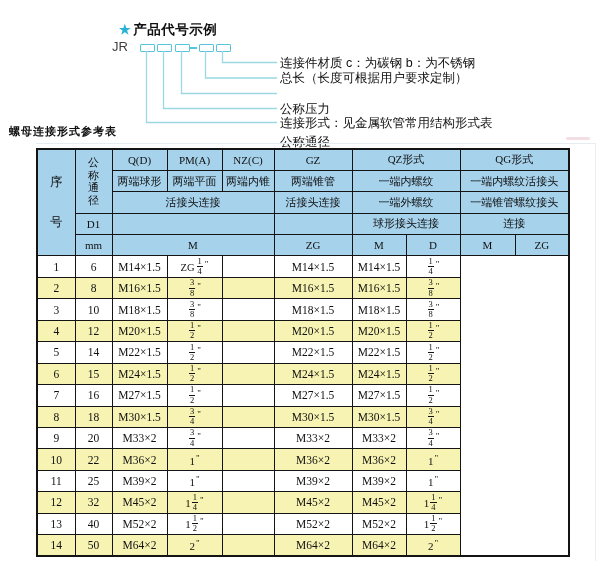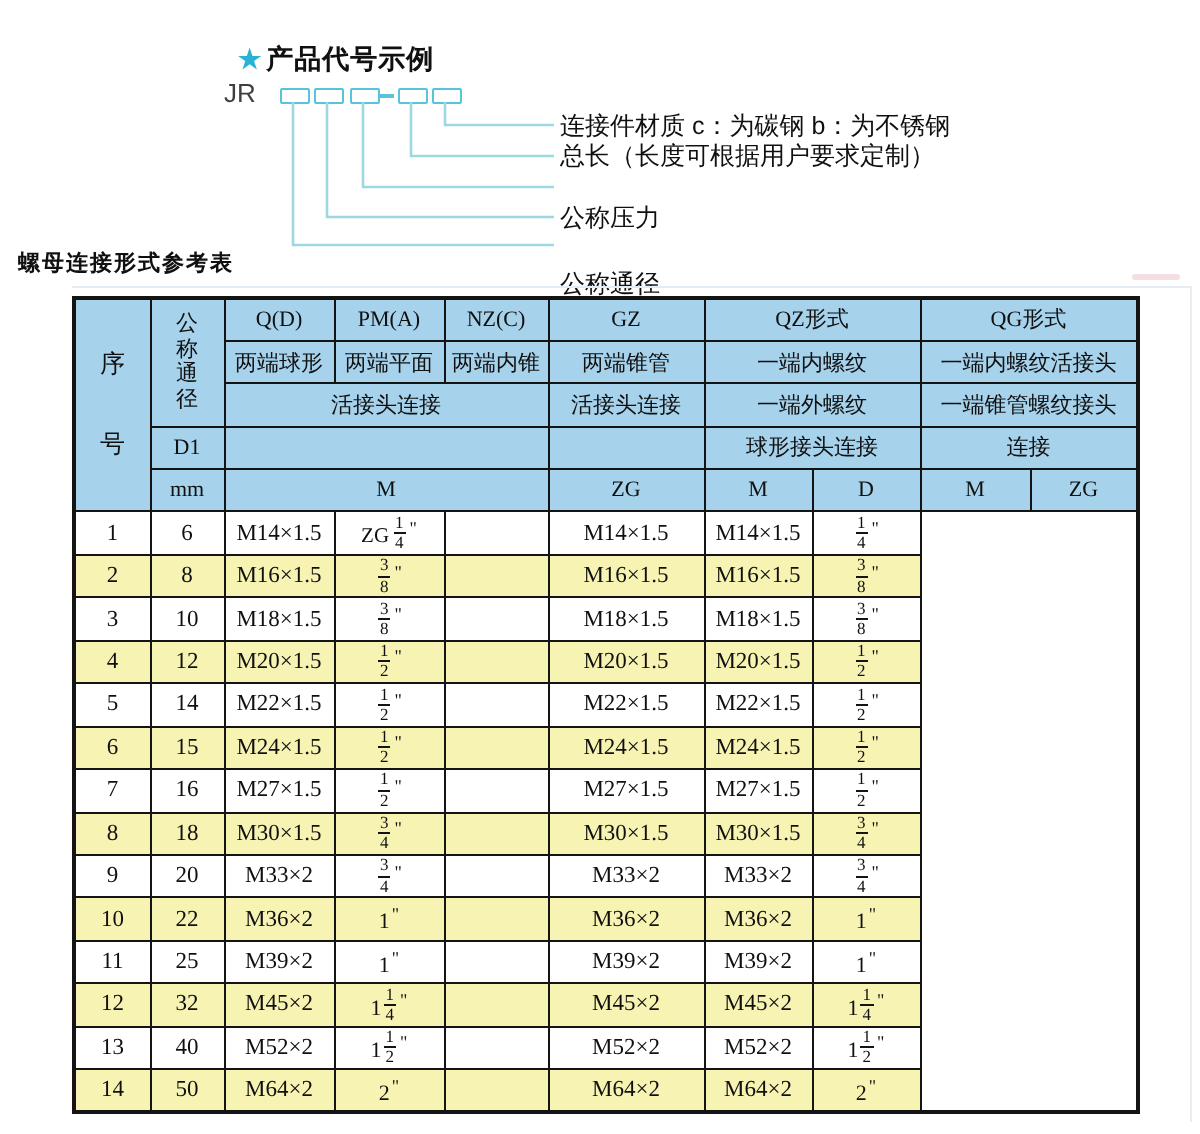--- a/index.html
+++ b/index.html
@@ -71,20 +71,21 @@
     <polyline points="205.5,51 205.5,78 277,78" fill="none" stroke="#9bd8e2" stroke-width="1.3"></polyline>
     <polyline points="181.5,51 181.5,93.5 277,93.5" fill="none" stroke="#9bd8e2" stroke-width="1.3"></polyline>
     <polyline points="163.5,51 163.5,108.5 277,108.5" fill="none" stroke="#9bd8e2" stroke-width="1.3"></polyline>
     <polyline points="146.5,51 146.5,122.5 277,122.5" fill="none" stroke="#9bd8e2" stroke-width="1.3"></polyline>
   </svg>
 
   <div class="callout" style="top:55.5px;">连接件材质  c：为碳钢  b：为不锈钢</div>
   <div class="callout" style="top:71px;">总长（长度可根据用户要求定制）</div>
   <div class="callout" style="top:86.5px;margin-top:48px;">公称通径</div>
   <div class="callout" style="top:101.5px;">公称压力</div>
+  <div class="callout" style="top:115.5px;">连接形式：见金属软管常用结构形式表</div>
 
   <div class="tbl-heading">螺母连接形式参考表</div>
 
   <div class="scan-line-h"></div>
   <div class="scan-line-v"></div>
   <div class="scan-dot"></div>
 
   <table class="tbl">
     <colgroup>
       <col style="width:38px;">

